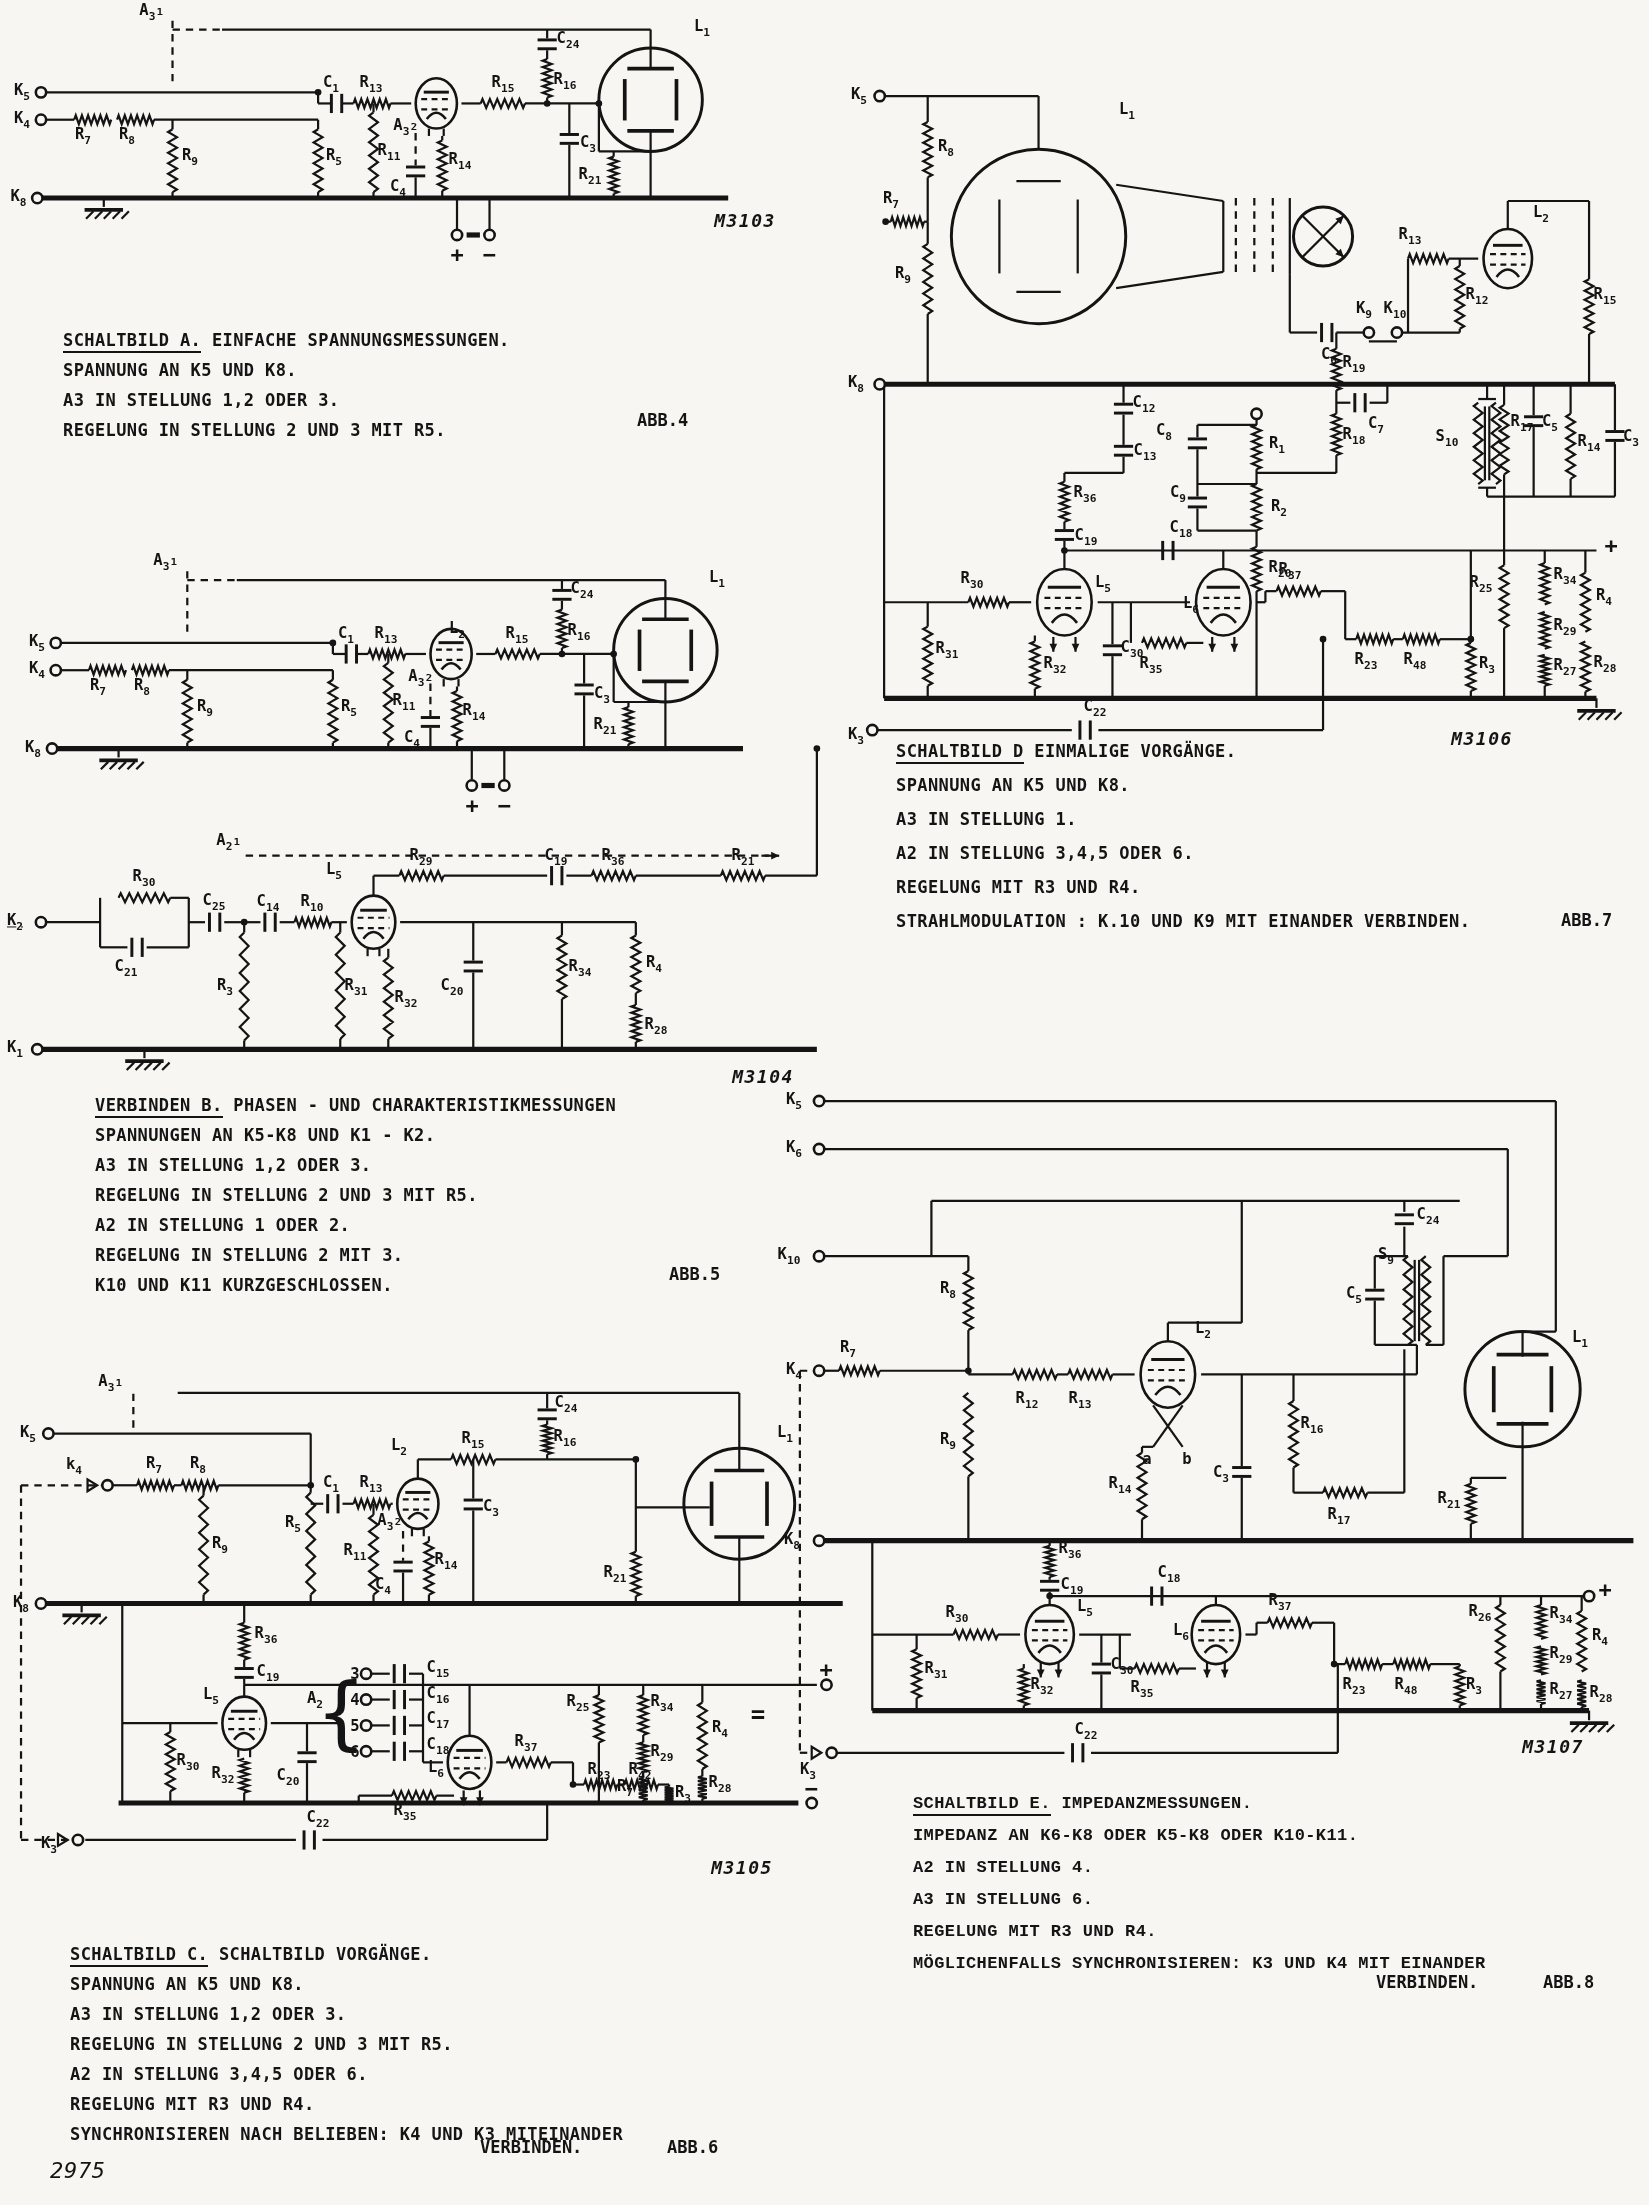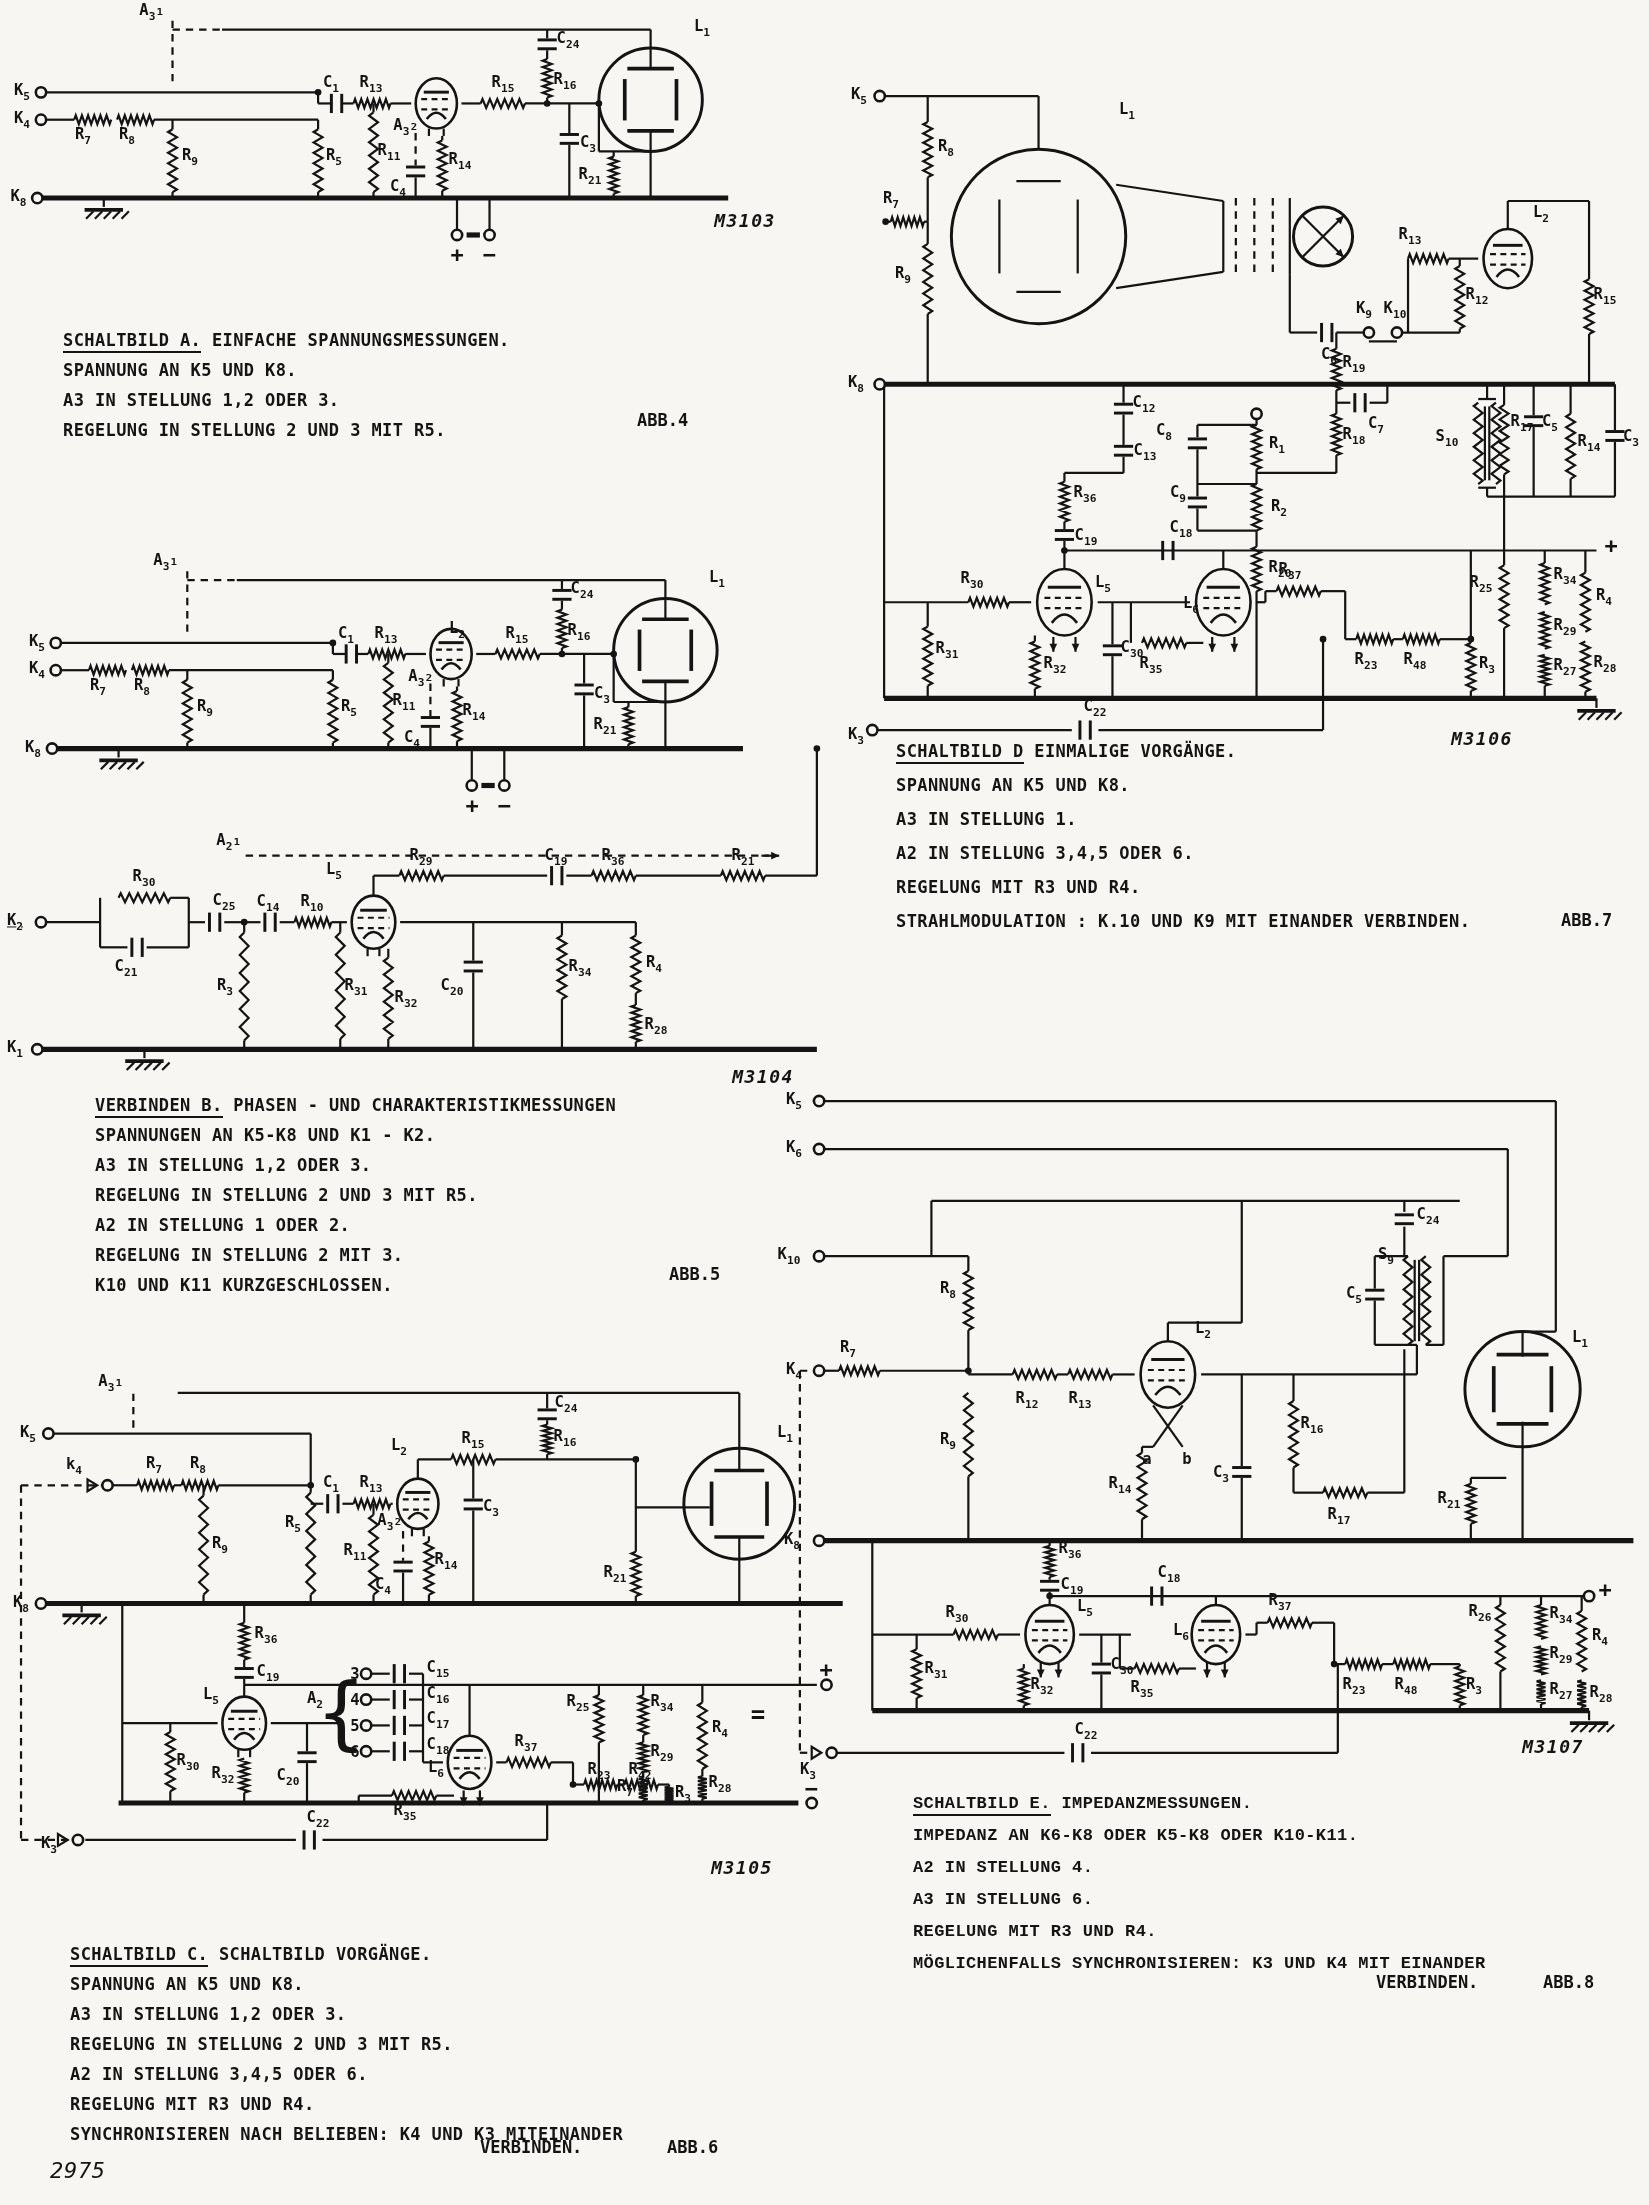--- a/index.html
+++ b/index.html
@@ -885,21 +885,21 @@
     <span class="lbl" style="left: 605px; top: 726px;">R<sub>21</sub></span>
     <span class="lbl" style="left: 717px; top: 579px;">L<sub>1</sub></span>
     <span class="lbl" style="left: 457px; top: 630px;">L<sub>2</sub></span>
     <span class="lbl sign" style="left: 472px; top: 805px;">+</span>
     <span class="lbl sign" style="left: 504px; top: 805px;">−</span>
     <span class="lbl" style="left: 229px; top: 842px;">A<sub>2</sub>₁</span>
     <span class="lbl" style="left: 15px; top: 922px; text-decoration: underline;">K<sub>2</sub></span>
     <span class="lbl" style="left: 15px; top: 1049px;">K<sub>1</sub></span>
     <span class="lbl" style="left: 144px; top: 878px;">R<sub>30</sub></span>
     <span class="lbl" style="left: 126px; top: 968px;">C<sub>21</sub></span>
-    <span class="lbl" style="left: 224px; top: 902px;">C<sub>25</sub></span>
+    <span class="lbl" style="left: 214px; top: 902px;">C<sub>25</sub></span>
     <span class="lbl" style="left: 225px; top: 987px;">R<sub>3</sub></span>
     <span class="lbl" style="left: 268px; top: 903px;">C<sub>14</sub></span>
     <span class="lbl" style="left: 312px; top: 903px;">R<sub>10</sub></span>
     <span class="lbl" style="left: 356px; top: 987px;">R<sub>31</sub></span>
     <span class="lbl" style="left: 334px; top: 871px;">L<sub>5</sub></span>
     <span class="lbl" style="left: 421px; top: 857px;">R<sub>29</sub></span>
     <span class="lbl" style="left: 556px; top: 857px;">C<sub>19</sub></span>
     <span class="lbl" style="left: 613px; top: 857px;">R<sub>36</sub></span>
     <span class="lbl" style="left: 743px; top: 857px;">R<sub>21</sub></span>
     <span class="lbl" style="left: 406px; top: 999px;">R<sub>32</sub></span>

